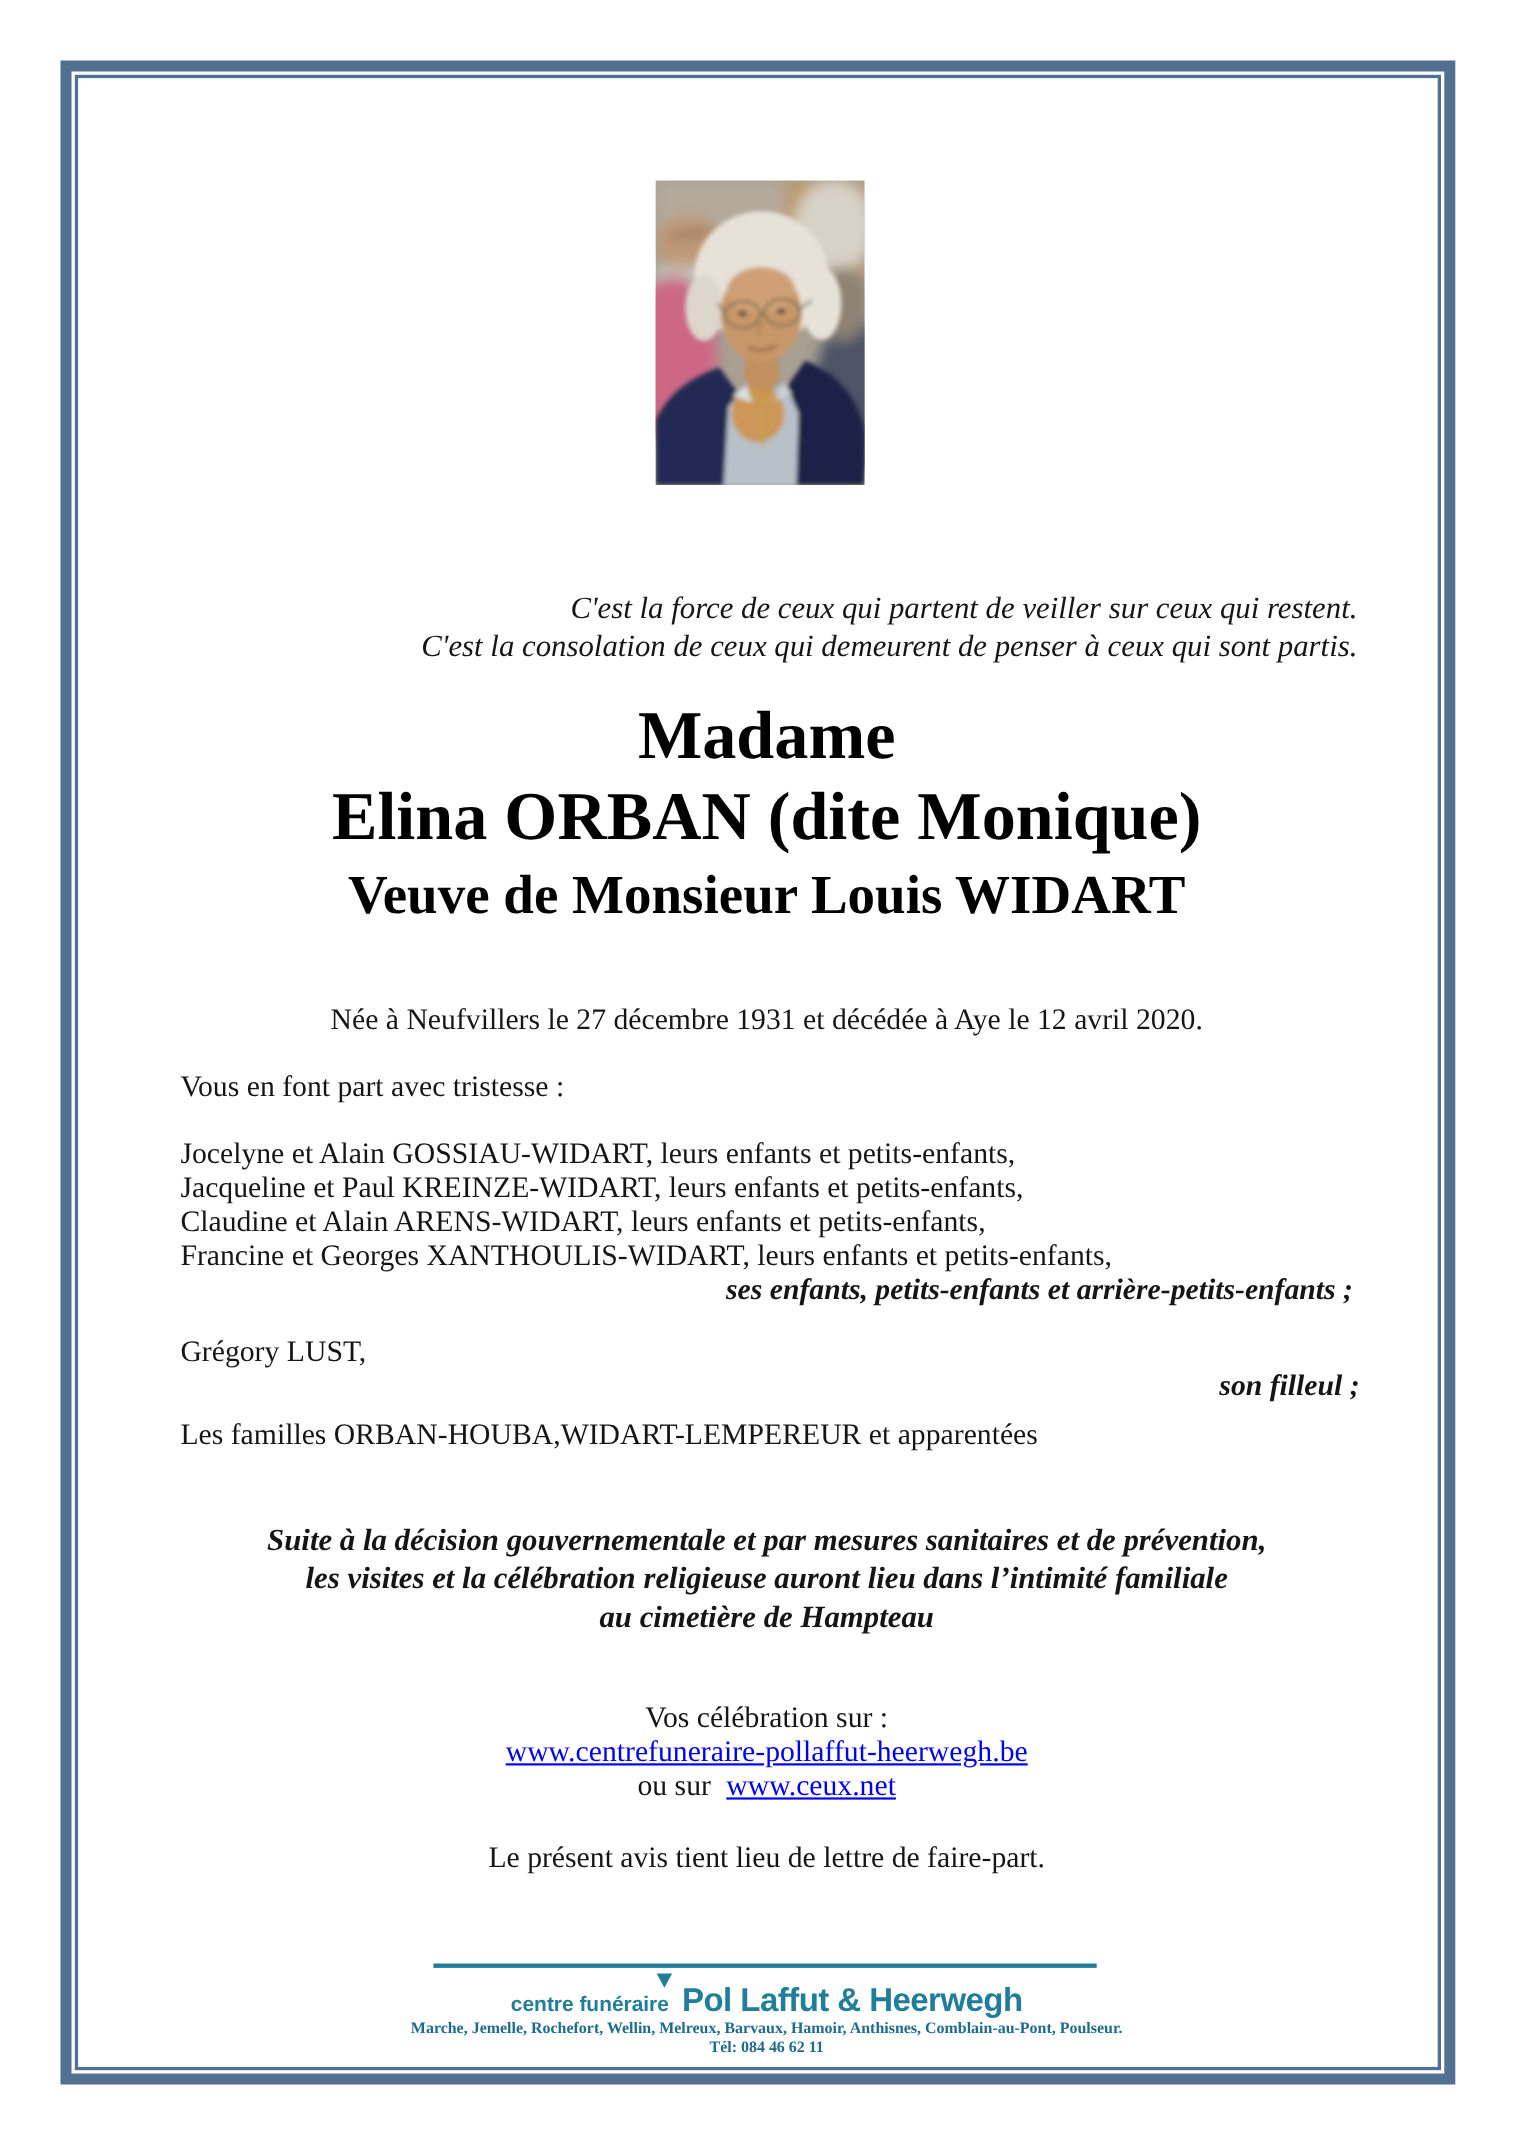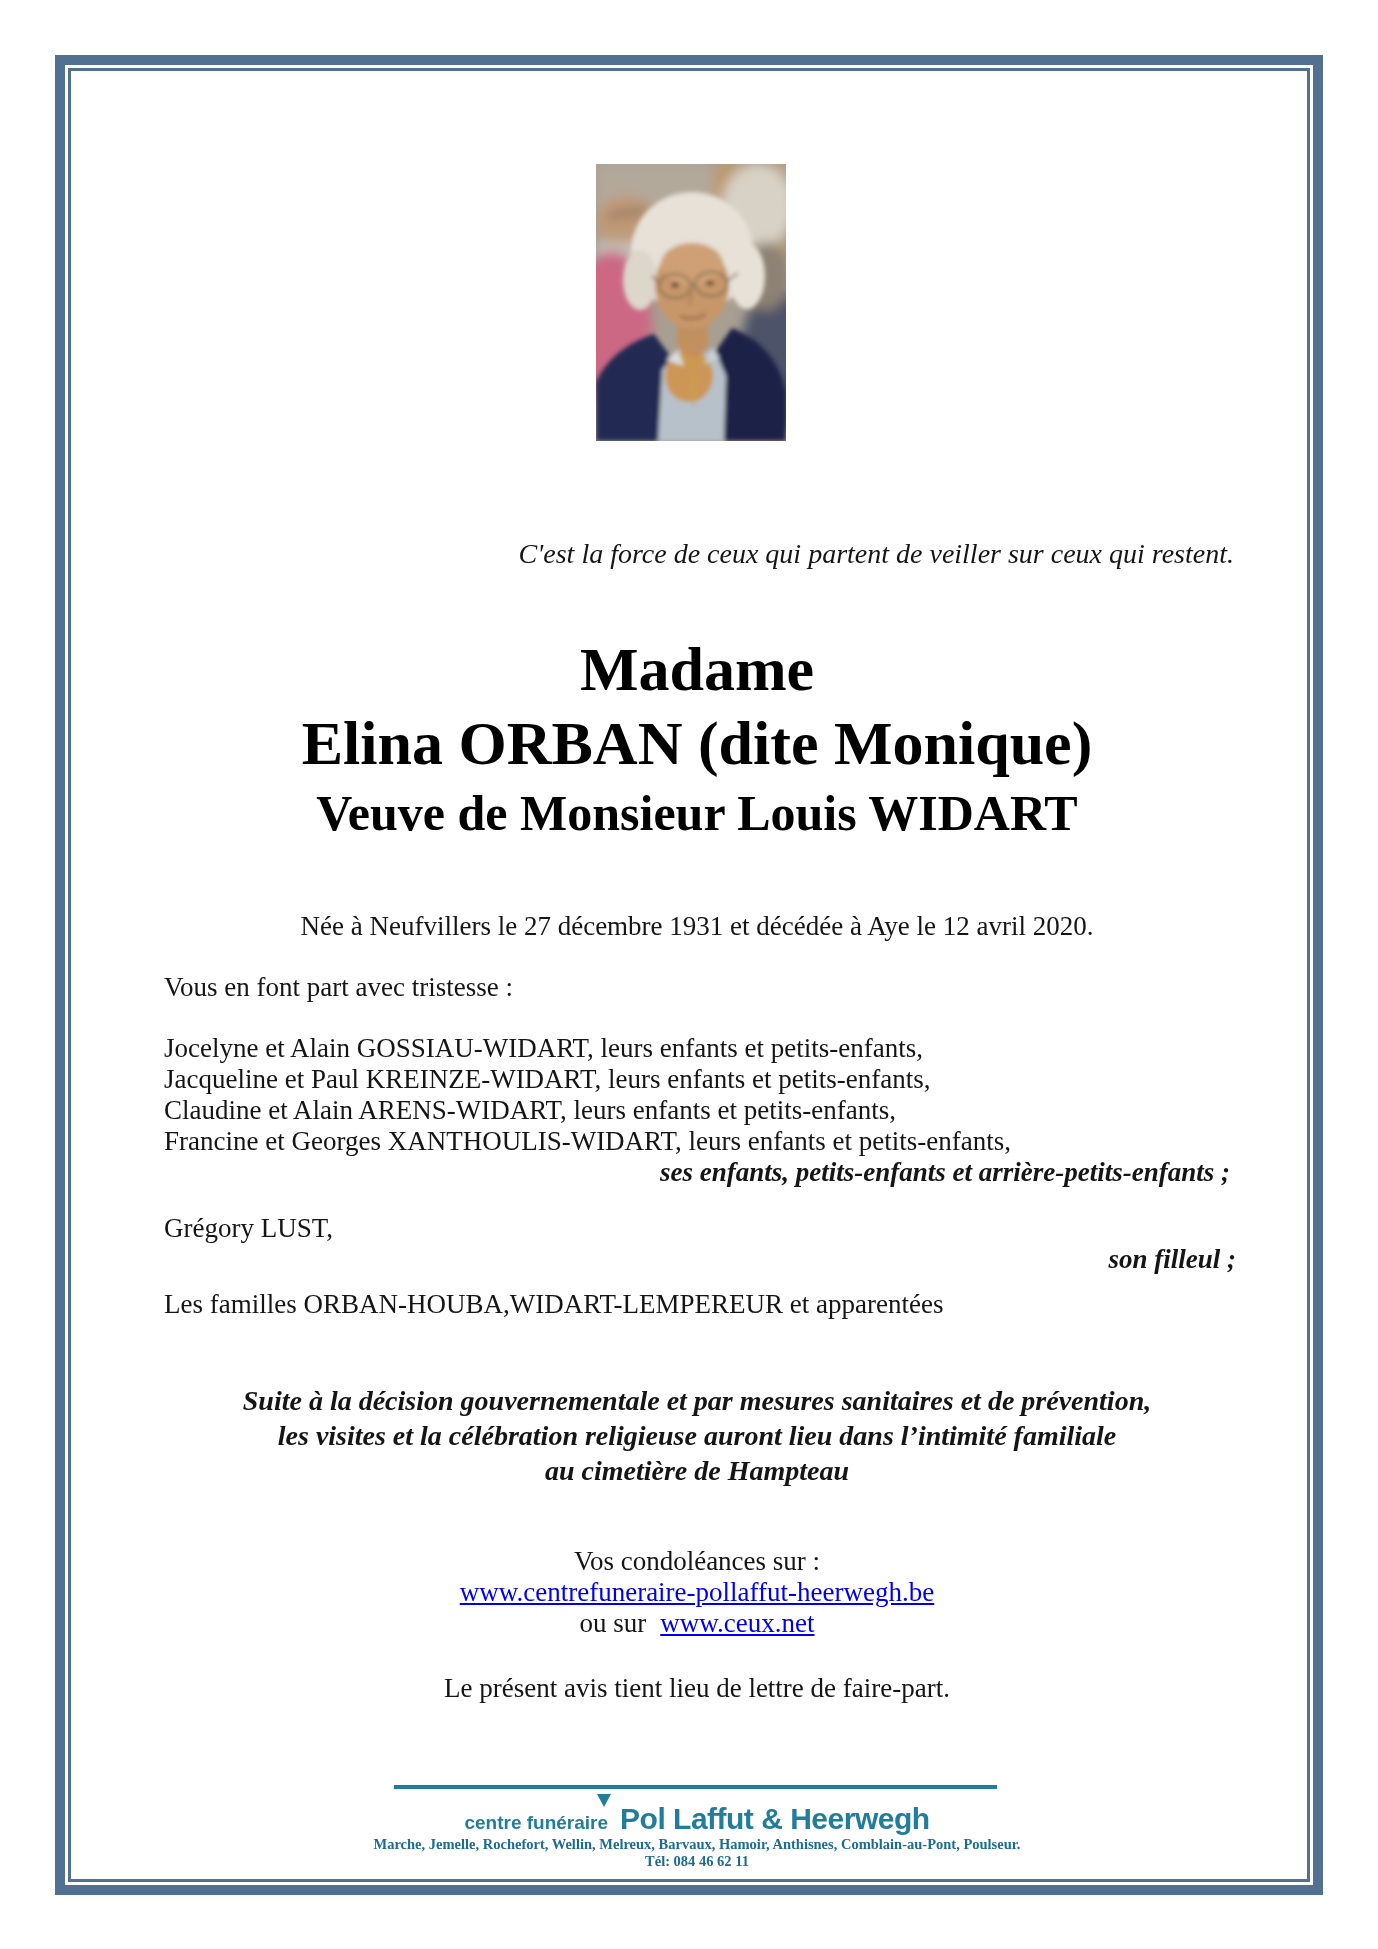--- a/index.html
+++ b/index.html
@@ -126,20 +126,21 @@
       <path d="M96 128 L93 141" stroke="#a97e52" stroke-width="2" fill="none"></path>
       <path d="M84 152 Q96 158 110 150" stroke="#96653f" stroke-width="2.5" fill="none"></path>
       <path d="M85 190 Q96 212 107 189" stroke="#c8a23f" stroke-width="2" fill="none"></path>
       <line x1="96" y1="208" x2="98" y2="242" stroke="#c8a23f" stroke-width="2"></line>
     </g>
   </svg>
 </div>
 
 <div class="quote">
   <div>C'est la force de ceux qui partent de veiller sur ceux qui restent.</div>
+  <div>C'est la consolation de ceux qui demeurent de penser à ceux qui sont partis.</div>
 </div>
 
 <div class="title-block">
   <div class="title-line-lg">Madame</div>
   <div class="title-line-lg">Elina ORBAN (dite Monique)</div>
   <div class="title-line-md">Veuve de Monsieur Louis WIDART</div>
 </div>
 
 <div class="life">Née à Neufvillers le 27 décembre 1931 et décédée à Aye le 12 avril 2020.</div>
 
@@ -157,21 +158,21 @@
 <div class="godson-role">son filleul ;</div>
 <div class="families-line">Les familles ORBAN-HOUBA,WIDART-LEMPEREUR et apparentées</div>
 
 <div class="notice">
   <div>Suite à la décision gouvernementale et par mesures sanitaires et de prévention,</div>
   <div>les visites et la célébration religieuse auront lieu dans l’intimité familiale</div>
   <div>au cimetière de Hampteau</div>
 </div>
 
 <div class="condolences">
-  <div>Vos condoléances sur :</div>
+  <div>Vos célébration sur :</div>
   <div>
     <a href="#">www.centrefuneraire-pollaffut-heerwegh.be</a>
   </div>
   <div>
     <span>ou sur</span><a class="enaos" href="#">www.ceux.net</a>
   </div>
 </div>
 
 <div class="closing">Le présent avis tient lieu de lettre de faire-part.</div>
 

